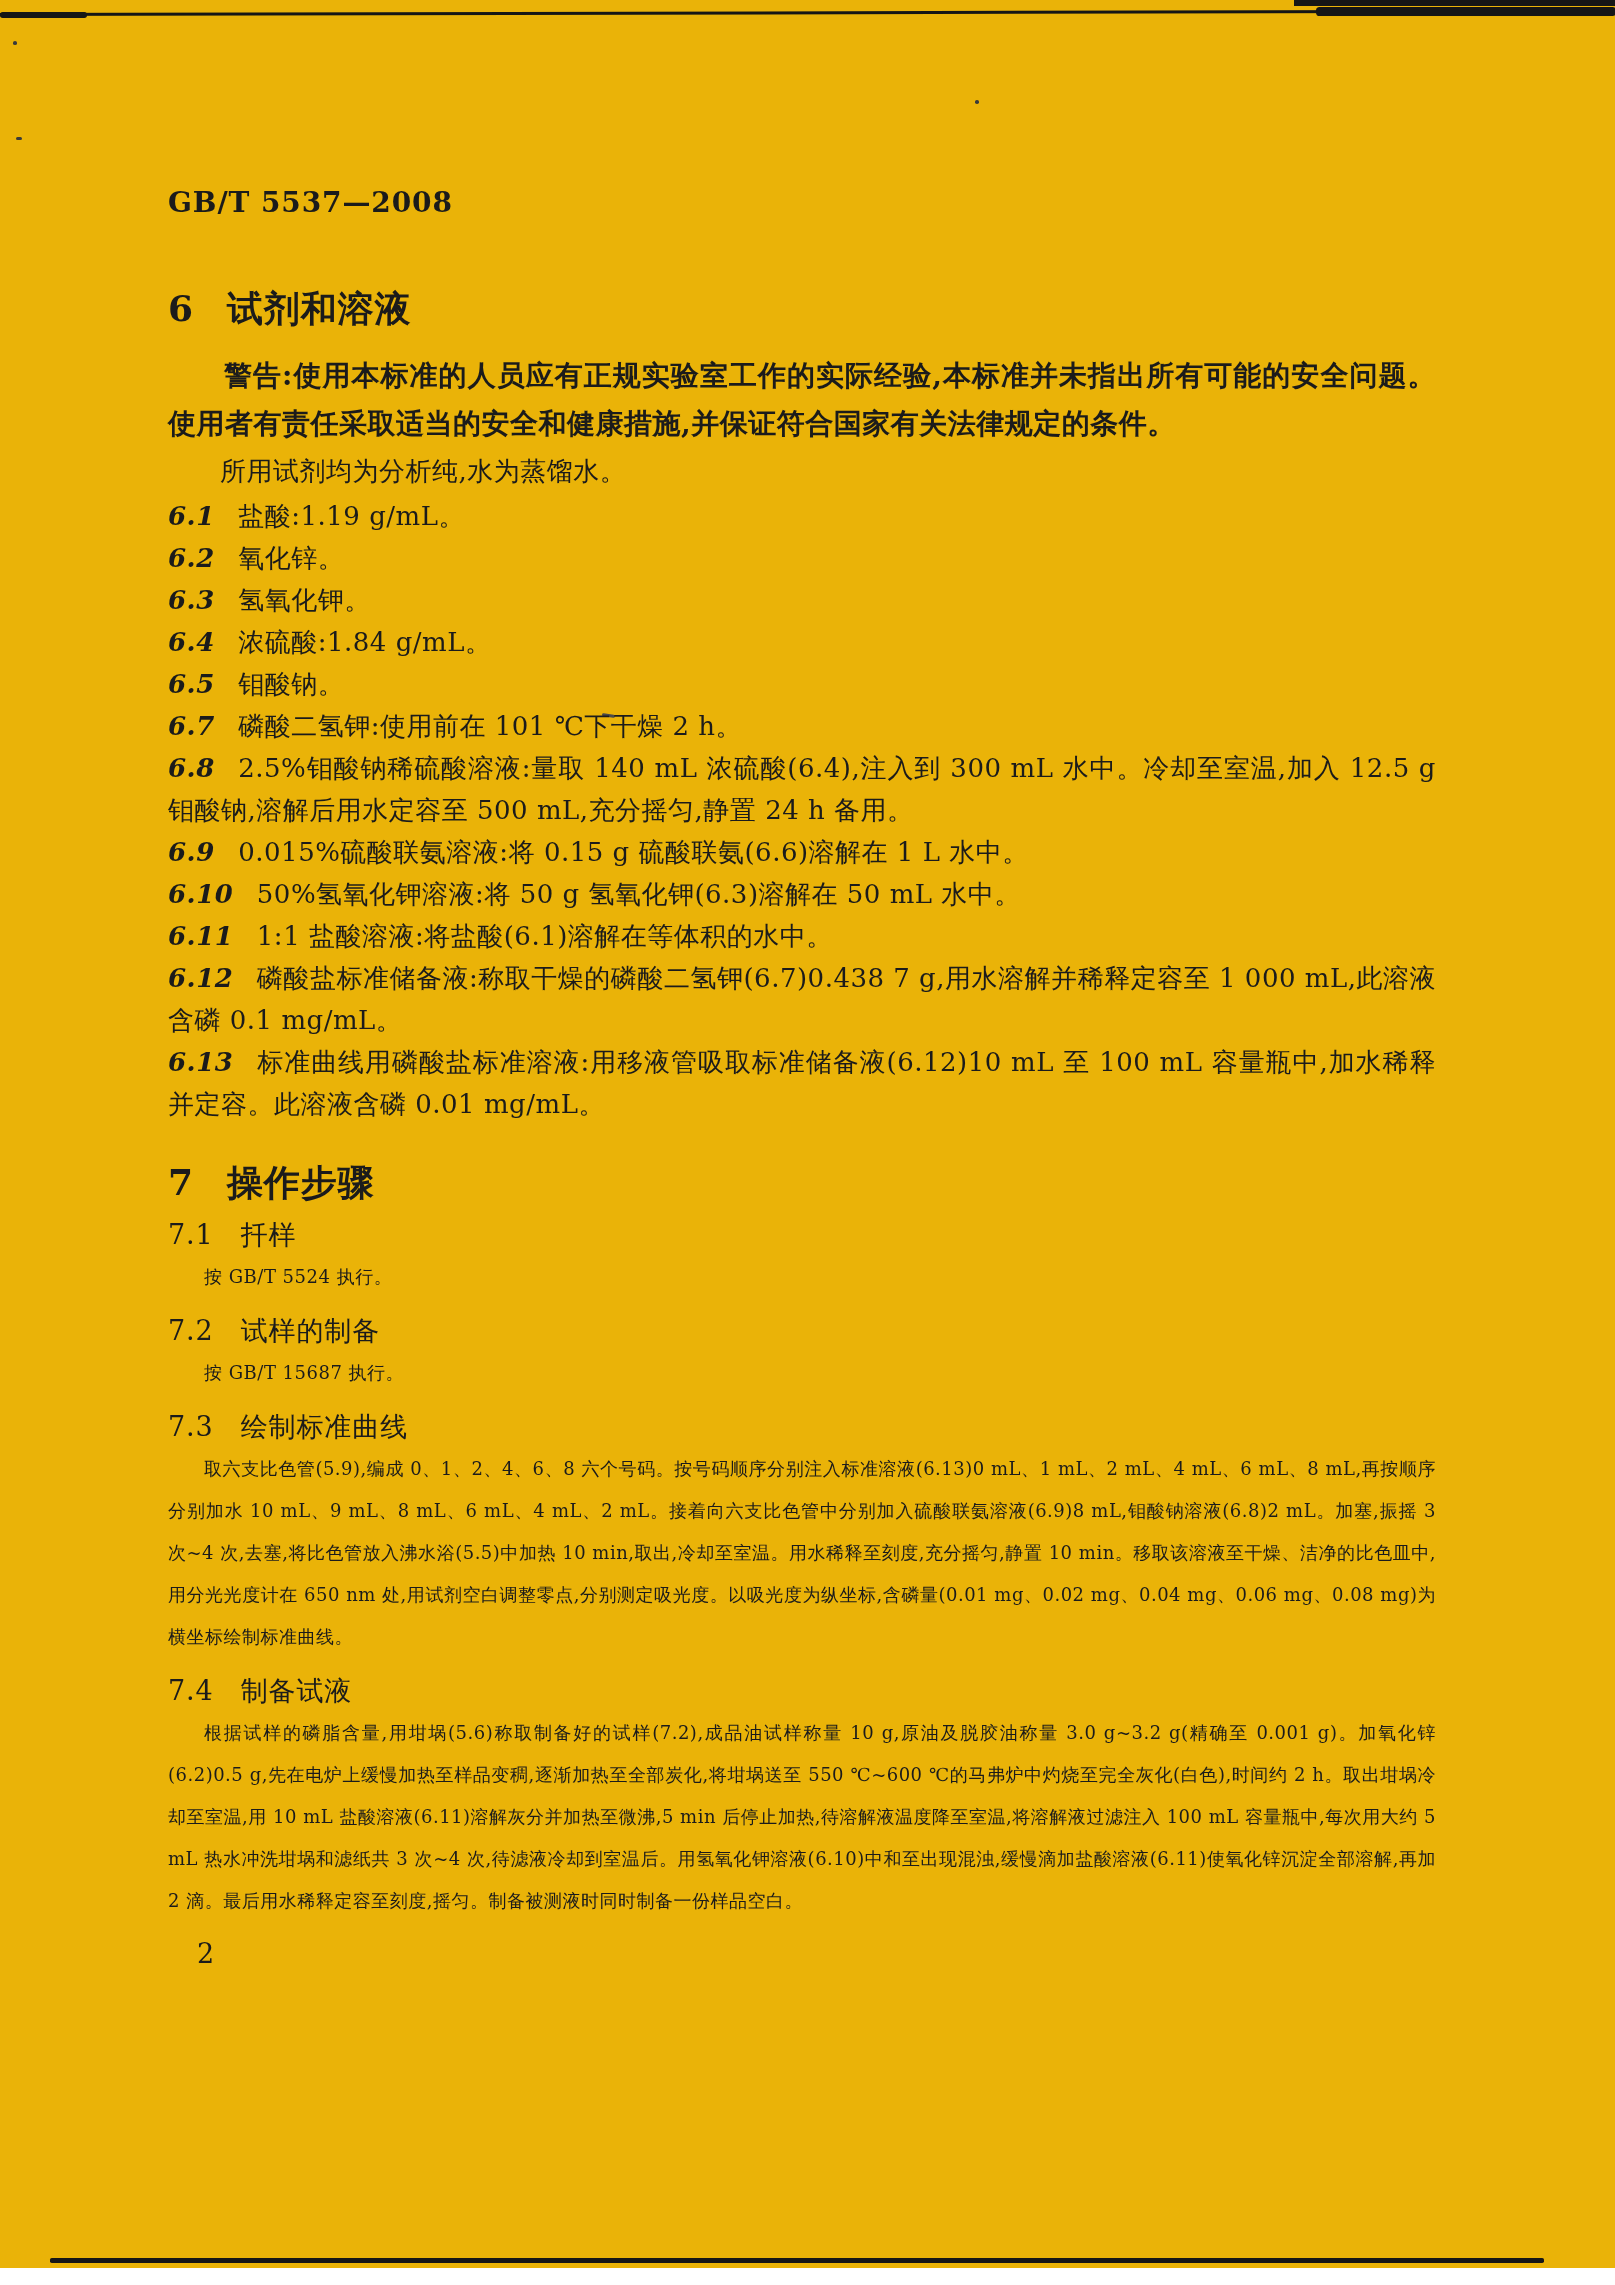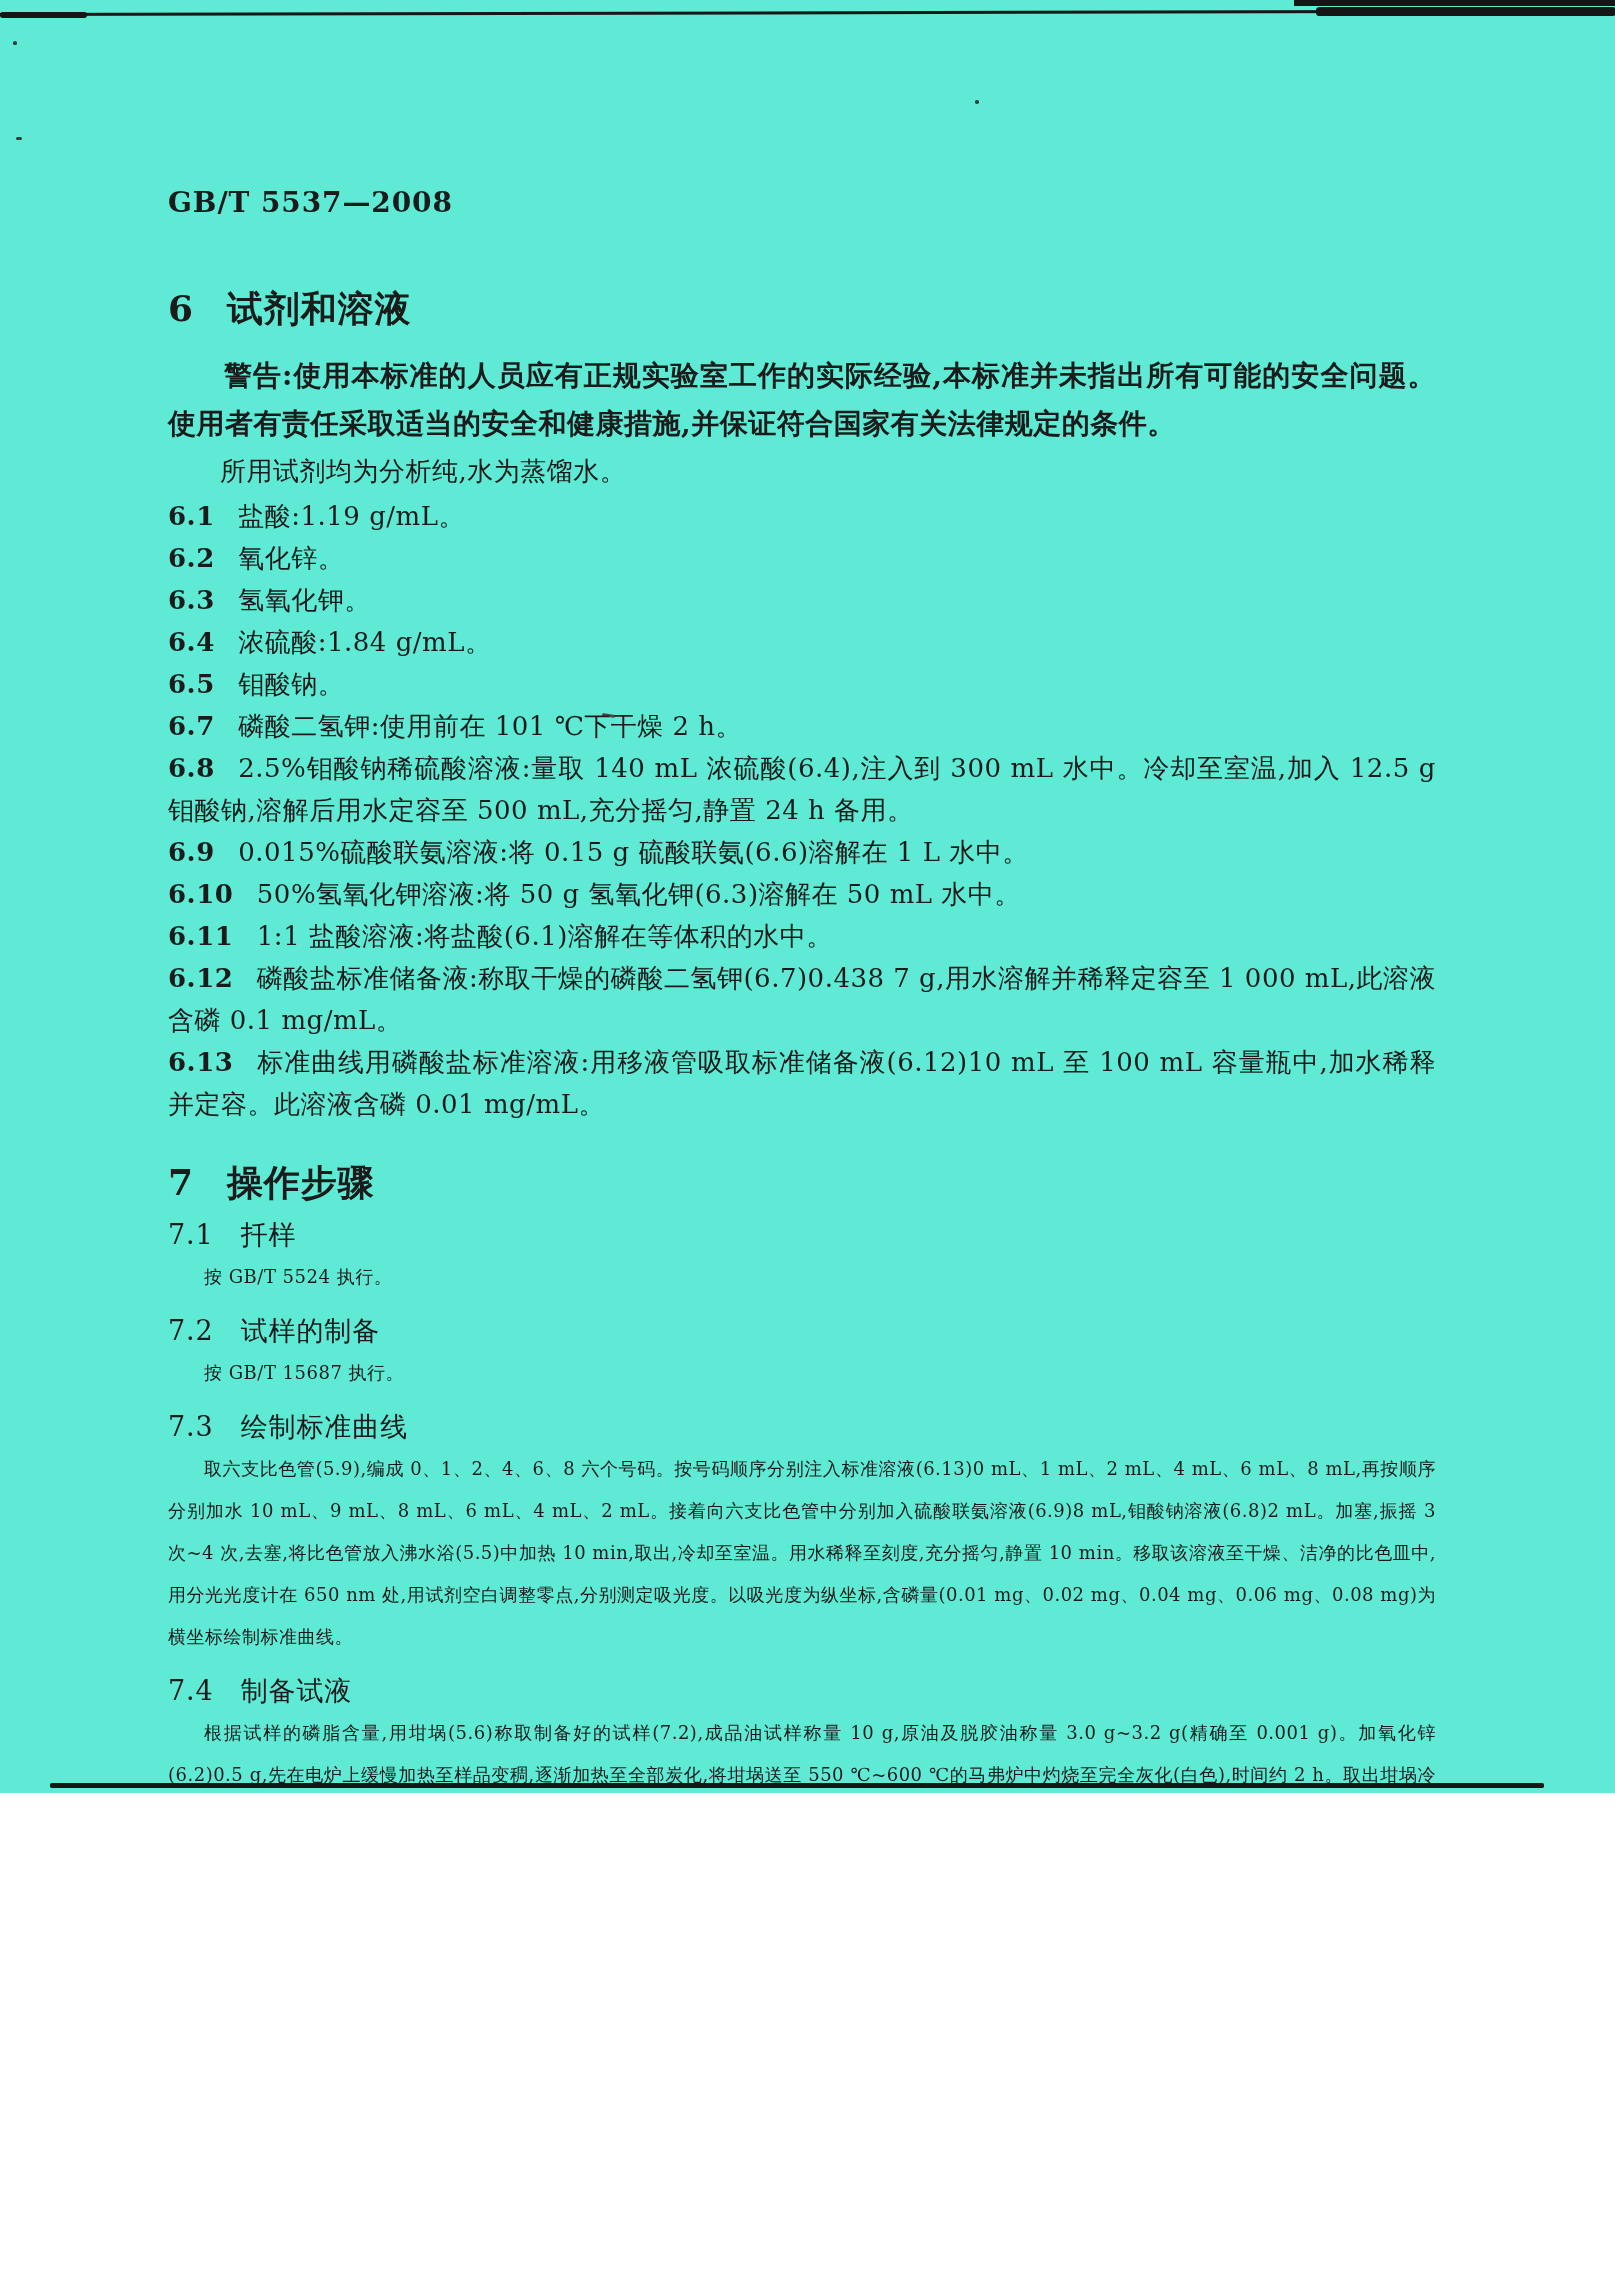--- a/index.html
+++ b/index.html
@@ -1,21 +1,21 @@
 <!DOCTYPE html>
 <html style="font-size:14.5px"><head>
 <meta charset="utf-8">
 <style>
   * { box-sizing: border-box; }
   html, body { margin: 0; padding: 0; background: #ffffff; }
   .page {
     position: relative;
     width: 1616px;
-    height: 1793px;
-    background: #5eead4;
+    height: 2268px;
+    background: #eab308;
     color: #1b1b1b;
     font-family: "DejaVu Serif", "Liberation Serif", serif;
     overflow: hidden;
   }
   .content {
     position: absolute;
     left: 168px;
     top: 186px;
     width: 1268px;
   }
@@ -50,21 +50,21 @@
     text-indent: 2em;
     letter-spacing: 0.5px;
   }
   .clause {
     margin: 0;
     font-size: 26px;
     line-height: 42px;
     text-align: justify;
     letter-spacing: 0.5px;
   }
-  .cnum { font-weight: 700; margin-right: 23.5px; white-space: nowrap; }
+  .cnum { font-weight: 700; margin-right: 23.5px; white-space: nowrap; font-style: italic; }
   .subhead {
     margin: 11px 0 0 0;
     font-size: 27px;
     font-weight: 400;
     line-height: 43px;
     letter-spacing: 0.9px;
   }
   .subnum { margin-right: 27px; }
   .body-para {
     margin: 0;

